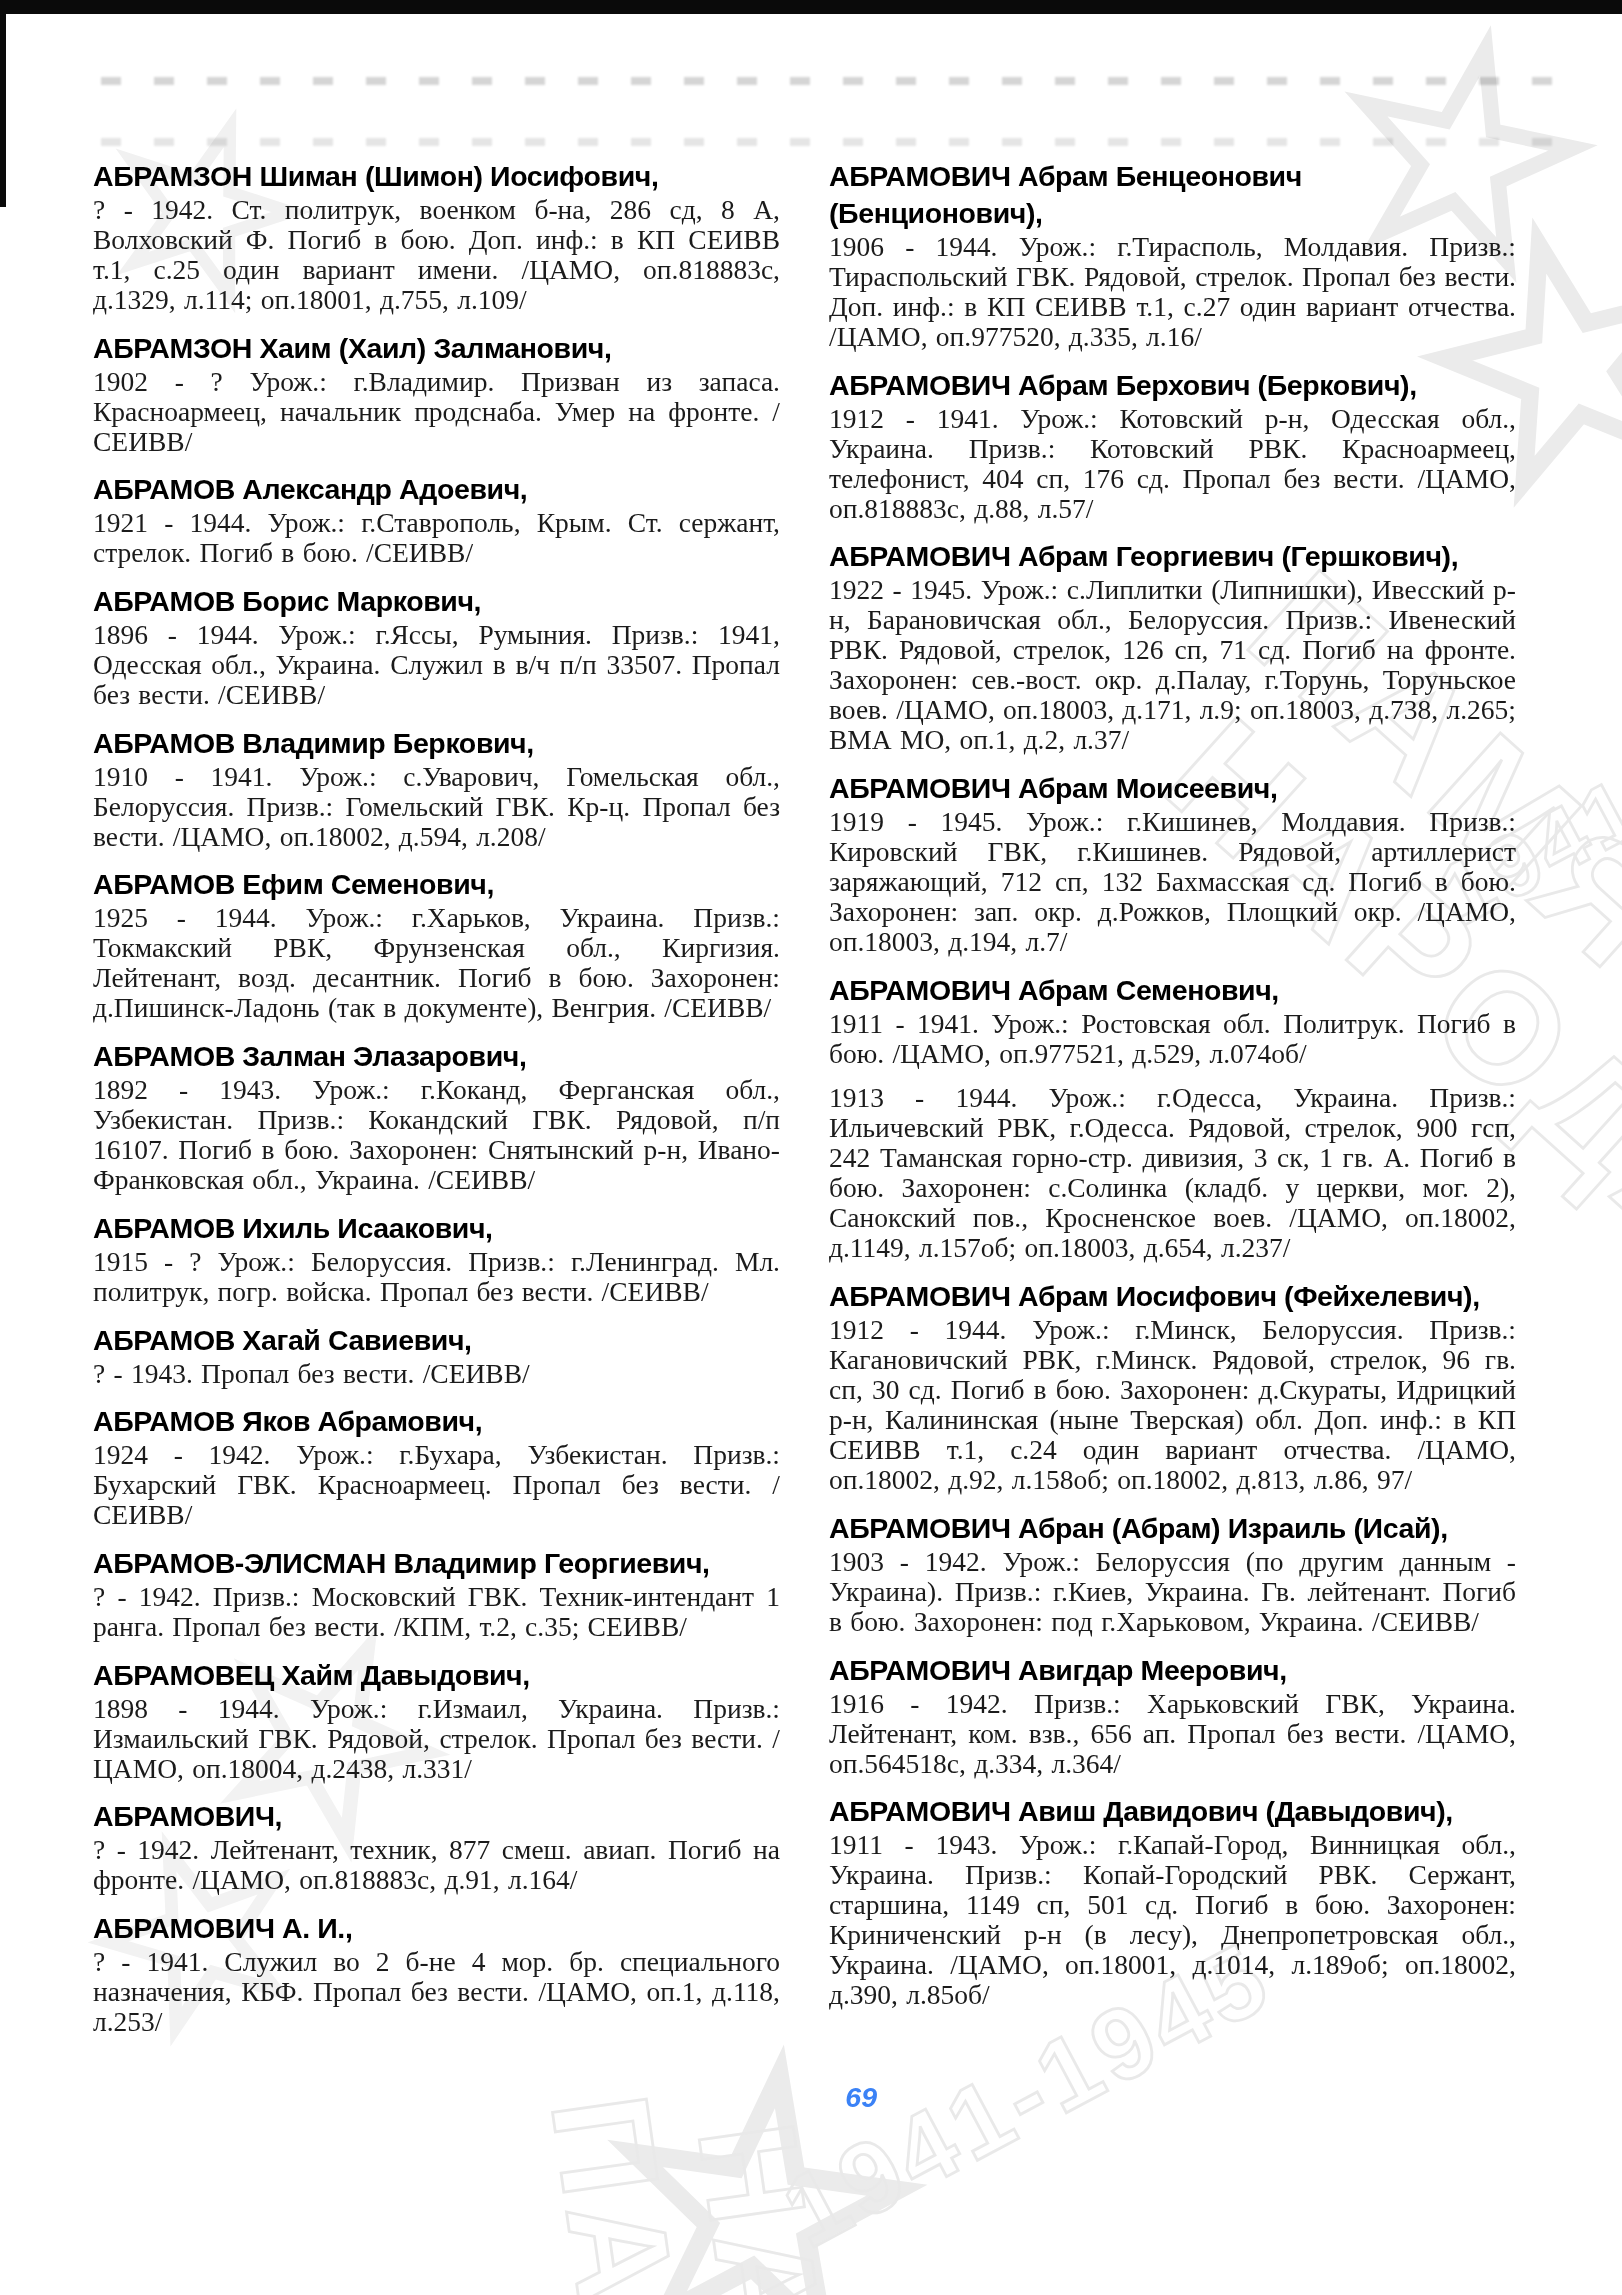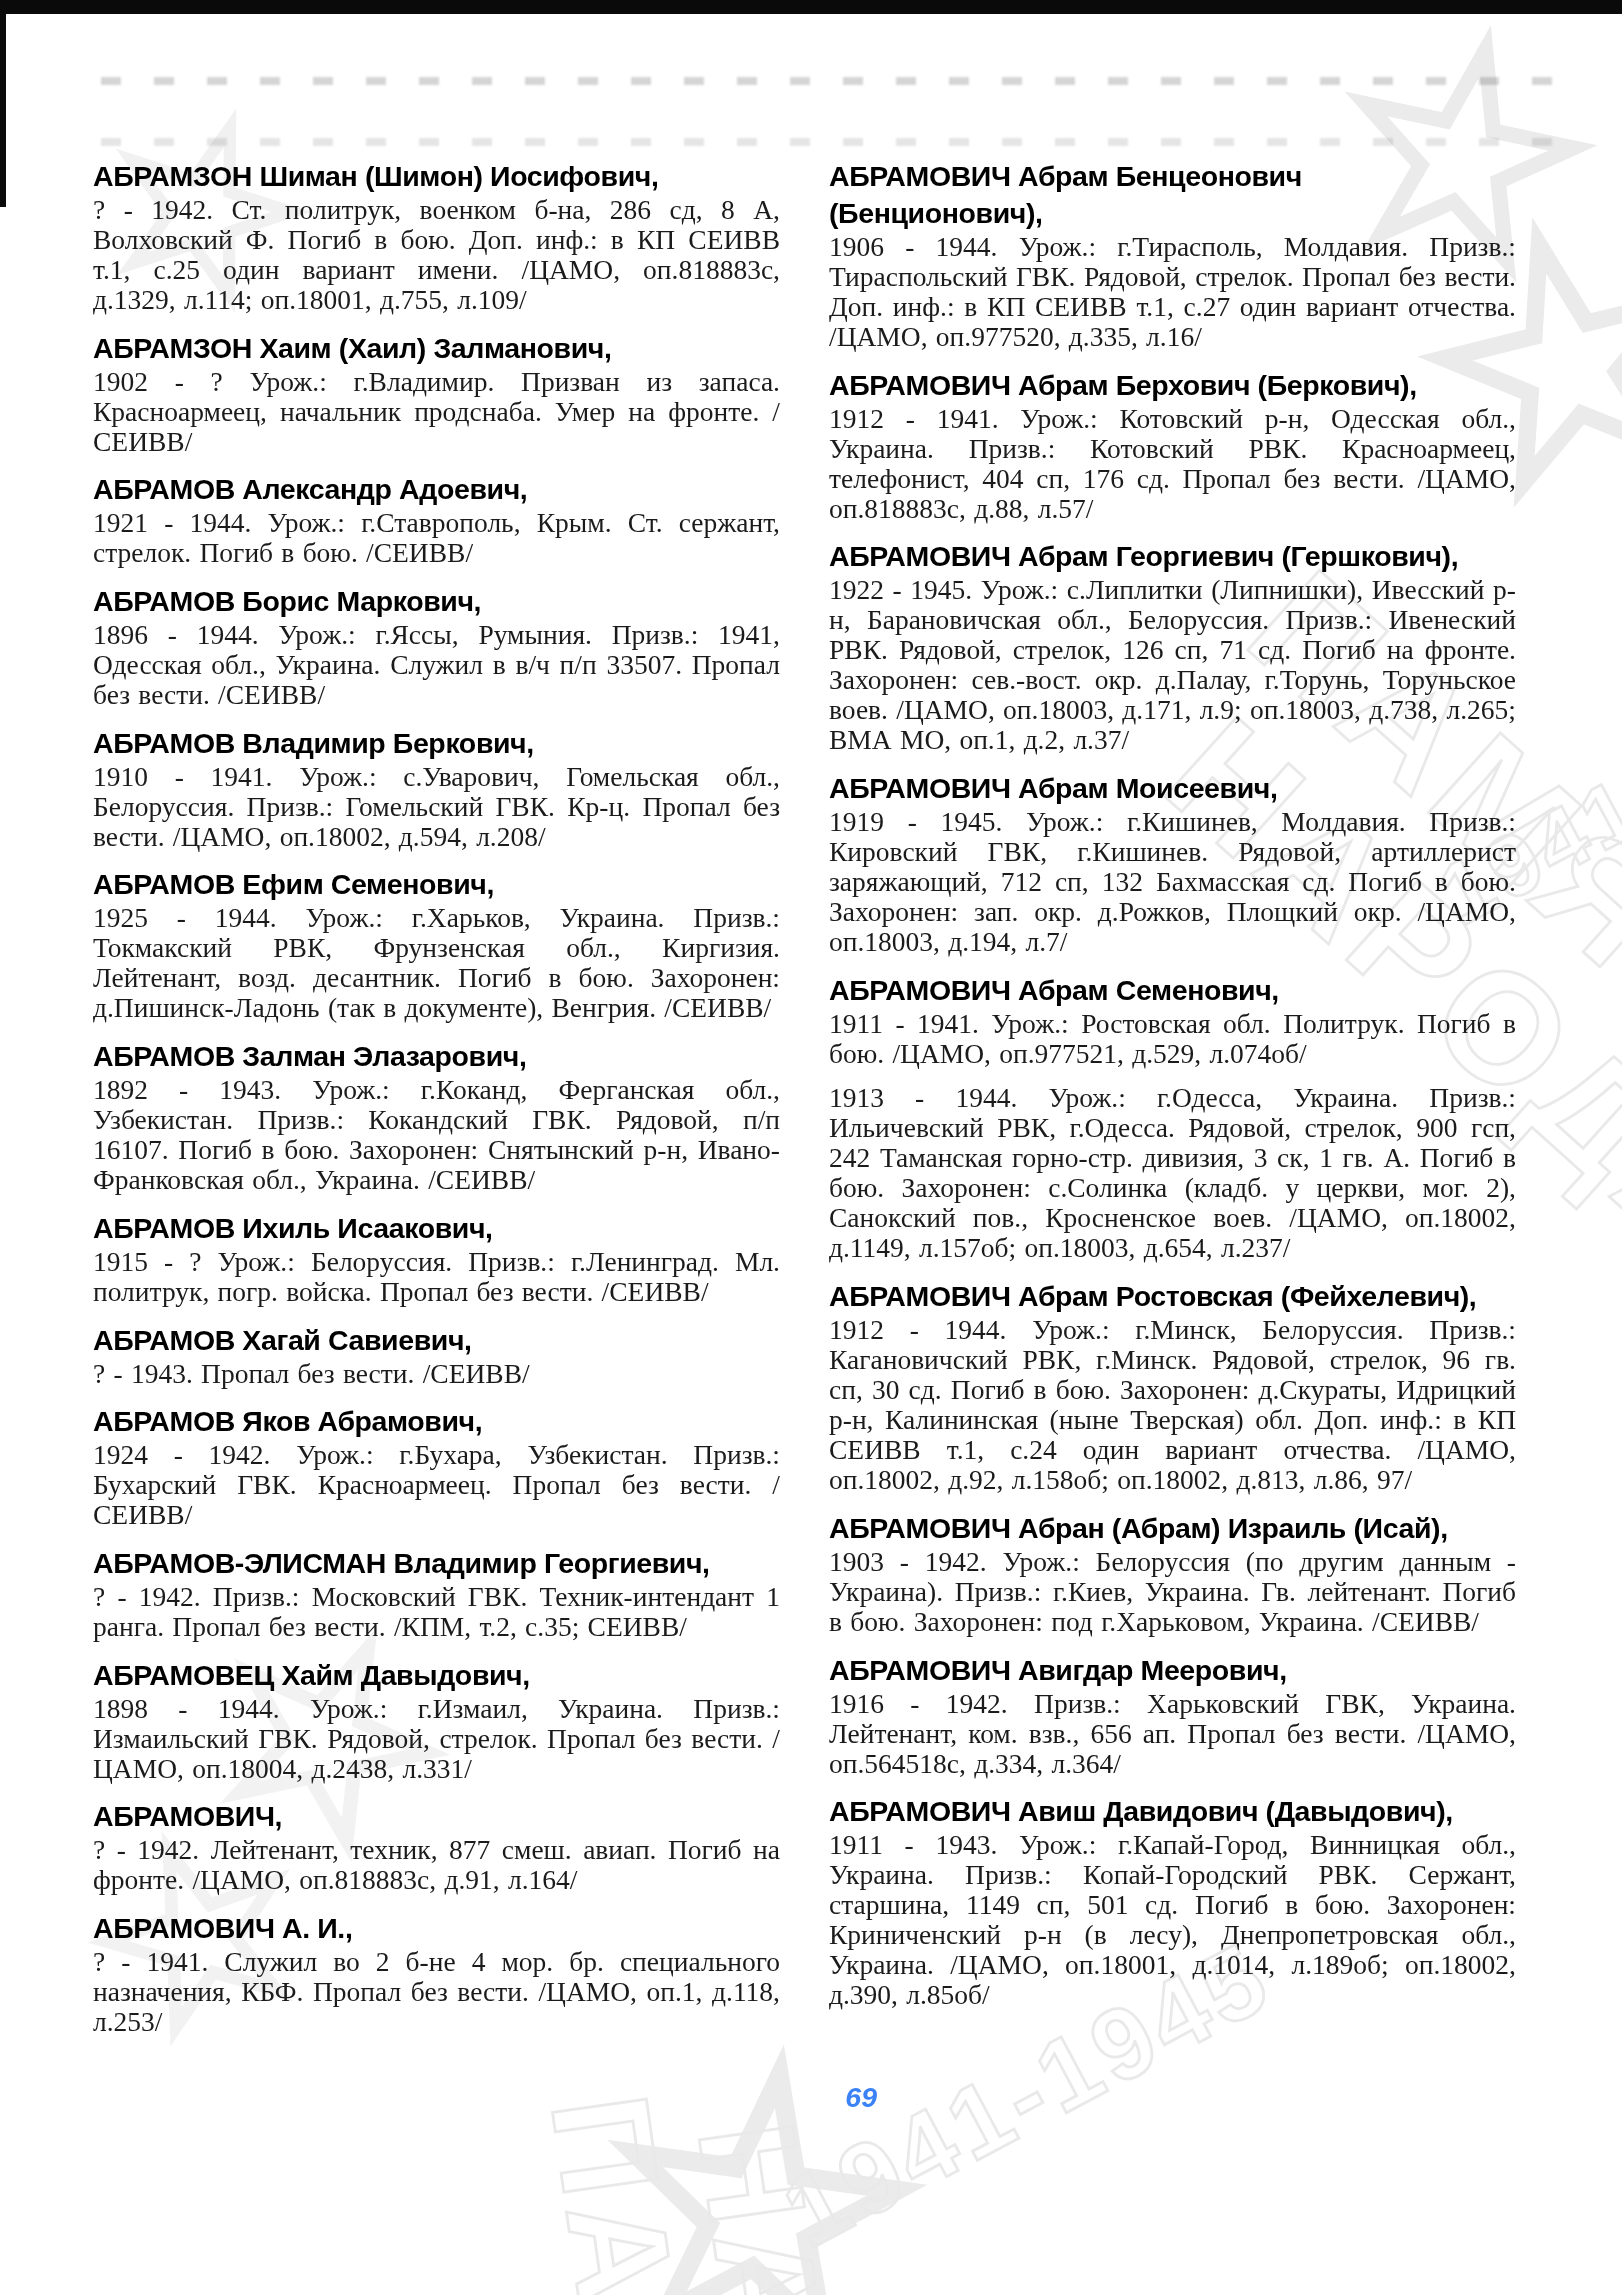--- a/index.html
+++ b/index.html
@@ -157,21 +157,21 @@
         <div class="entry-body">1919 - 1945. Урож.: г.Кишинев, Молдавия. Призв.: Кировский ГВК, г.Кишинев. Рядовой, артиллерист заряжающий, 712 сп, 132 Бахмасская сд. Погиб в бою. Захоронен: зап. окр. д.Рожков, Площкий окр. /ЦАМО, оп.18003, д.194, л.7/</div>
       </div>
       <div class="entry">
         <div class="entry-heading">АБРАМОВИЧ Абрам Семенович,</div>
         <div class="entry-body">1911 - 1941. Урож.: Ростовская обл. Политрук. Погиб в бою. /ЦАМО, оп.977521, д.529, л.074об/</div>
       </div>
       <div class="entry">
         <div class="entry-body">1913 - 1944. Урож.: г.Одесса, Украина. Призв.: Ильичевский РВК, г.Одесса. Рядовой, стрелок, 900 гсп, 242 Таманская горно-стр. дивизия, 3 ск, 1 гв. А. Погиб в бою. Захоронен: с.Солинка (кладб. у церкви, мог. 2), Санокский пов., Кросненское воев. /ЦАМО, оп.18002, д.1149, л.157об; оп.18003, д.654, л.237/</div>
       </div>
       <div class="entry">
-        <div class="entry-heading">АБРАМОВИЧ Абрам Ростовская (Фейхелевич),</div>
+        <div class="entry-heading">АБРАМОВИЧ Абрам Иосифович (Фейхелевич),</div>
         <div class="entry-body">1912 - 1944. Урож.: г.Минск, Белоруссия. Призв.: Кагановичский РВК, г.Минск. Рядовой, стрелок, 96 гв. сп, 30 сд. Погиб в бою. Захоронен: д.Скураты, Идрицкий р-н, Калининская (ныне Тверская) обл. Доп. инф.: в КП СЕИВВ т.1, с.24 один вариант отчества. /ЦАМО, оп.18002, д.92, л.158об; оп.18002, д.813, л.86, 97/</div>
       </div>
       <div class="entry">
         <div class="entry-heading">АБРАМОВИЧ Абран (Абрам) Израиль (Исай),</div>
         <div class="entry-body">1903 - 1942. Урож.: Белоруссия (по другим данным - Украина). Призв.: г.Киев, Украина. Гв. лейтенант. Погиб в бою. Захоронен: под г.Харьковом, Украина. /СЕИВВ/</div>
       </div>
       <div class="entry">
         <div class="entry-heading">АБРАМОВИЧ Авигдар Меерович,</div>
         <div class="entry-body">1916 - 1942. Призв.: Харьковский ГВК, Украина. Лейтенант, ком. взв., 656 ап. Пропал без вести. /ЦАМО, оп.564518с, д.334, л.364/</div>
       </div>

